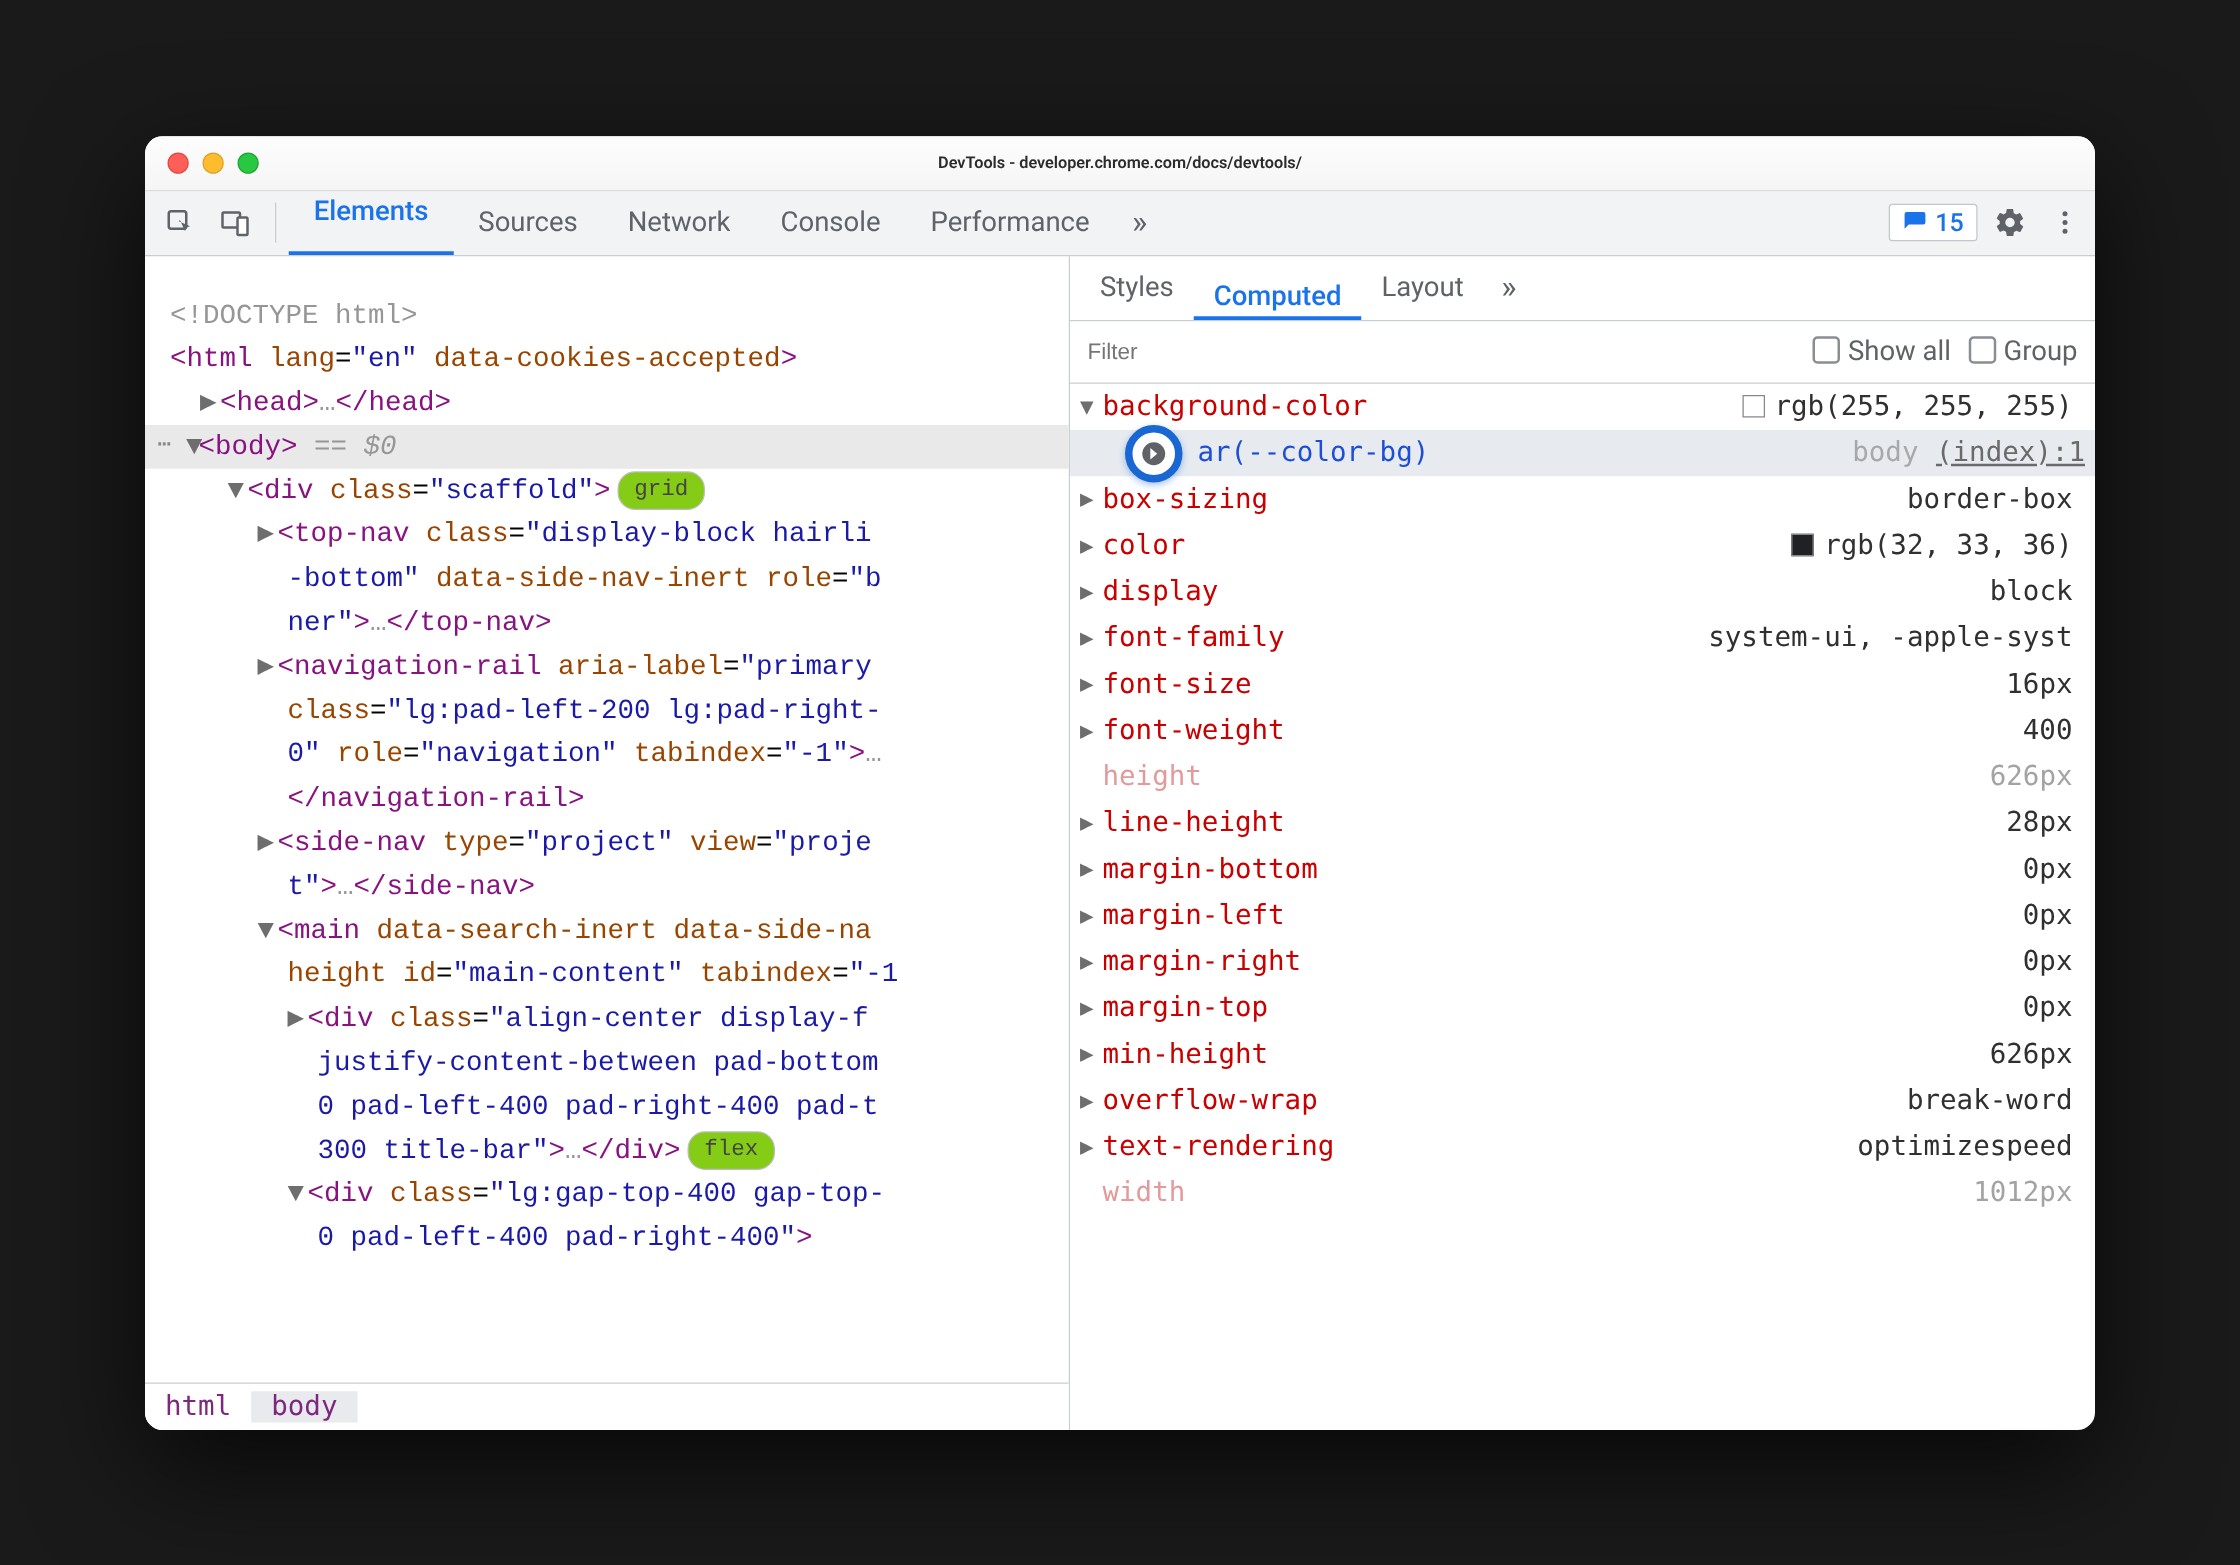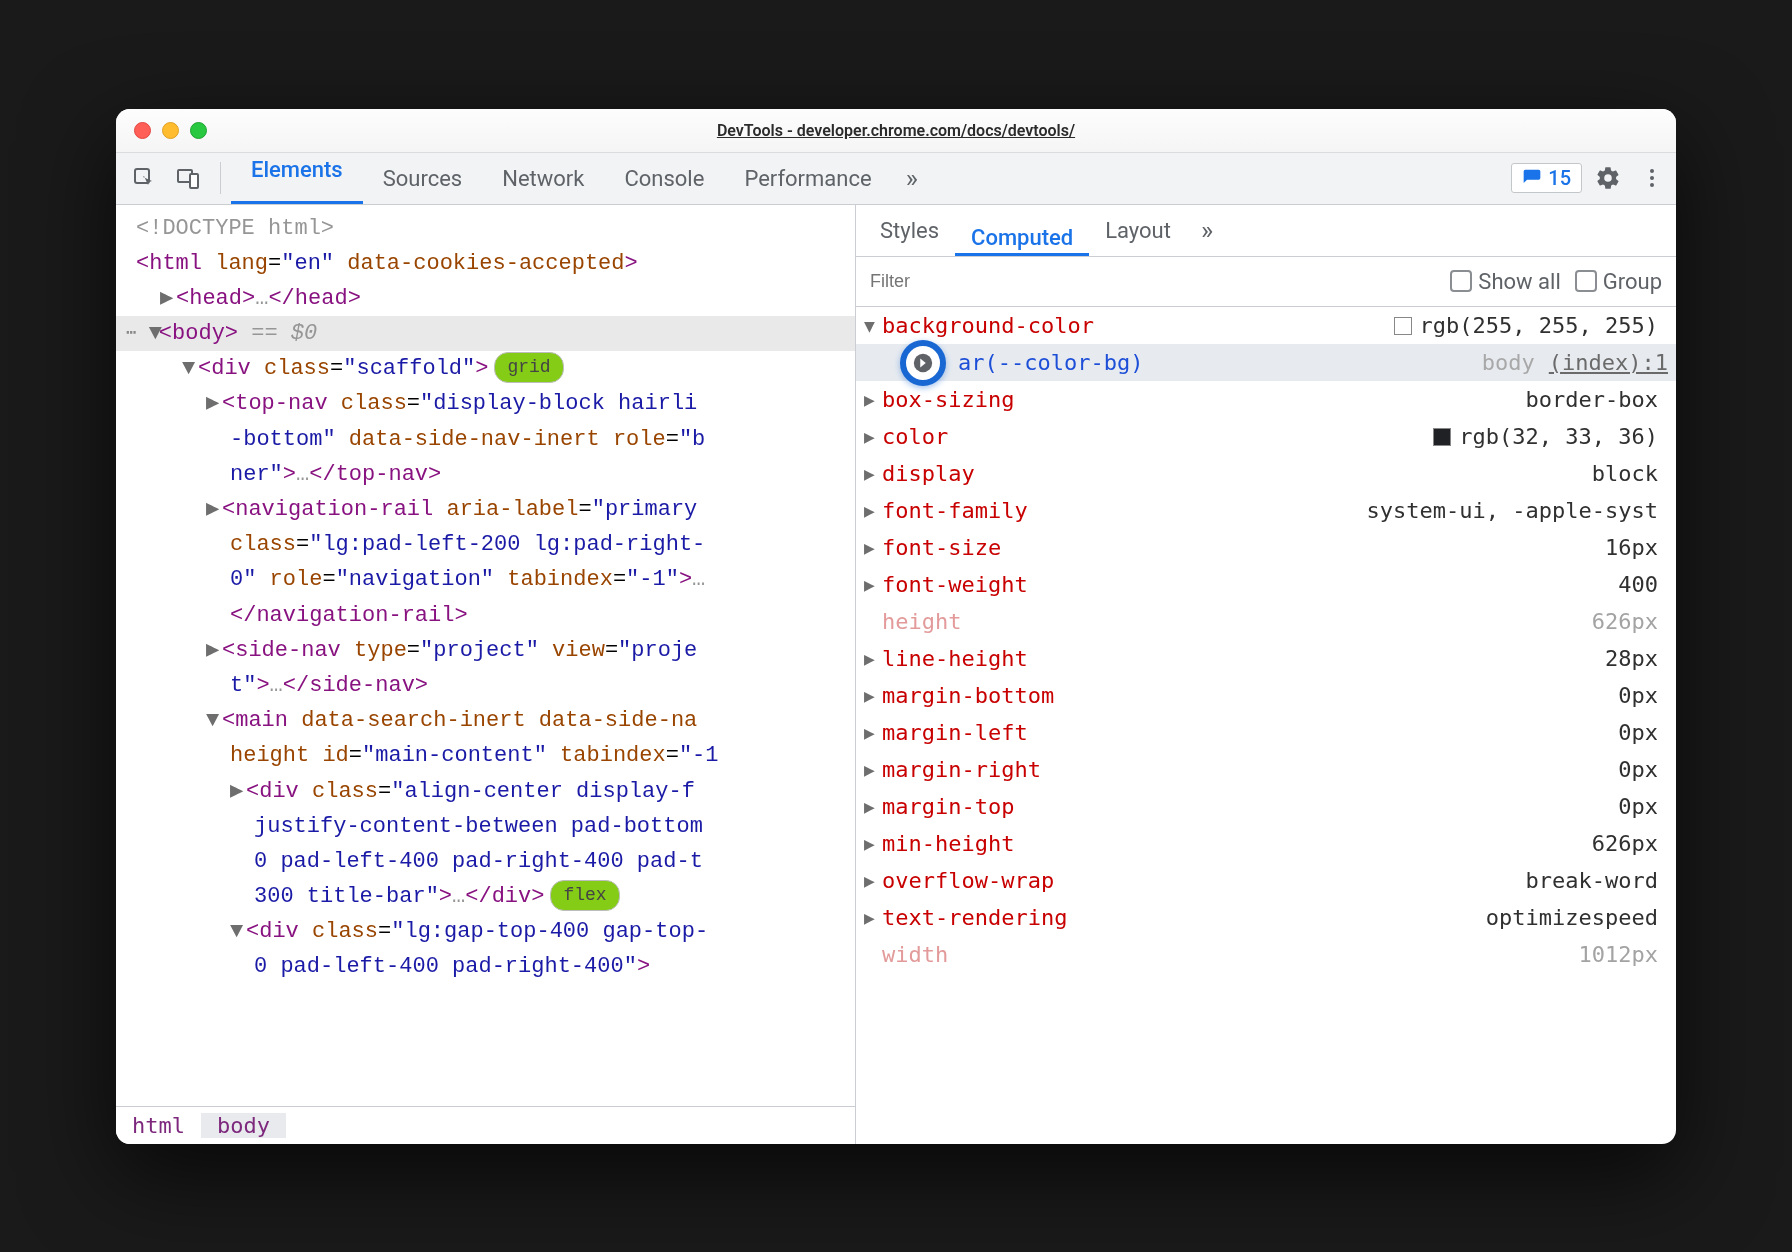--- a/index.html
+++ b/index.html
@@ -30,21 +30,21 @@
     align-items: center;
     padding: 0 16px;
     border-bottom: 1px solid #dcdcdc;
     position: relative;
   }
   .traffic { display:flex; gap:11px; position:absolute; left:18px; }
   .dot { width:17px; height:17px; border-radius:50%; }
   .dot.red { background:#ff5f57; border:1px solid #e24640; }
   .dot.yellow { background:#febc2e; border:1px solid #dfa022; }
   .dot.green { background:#28c840; border:1px solid #1fa332; }
-  .title-text { margin:0 auto; font-weight:600; font-size:16px; color:#2b2b2b;text-decoration:underline; }
+  .title-text { margin:0 auto; font-weight:600; font-size:13px; color:#2b2b2b; }
   
   .toolbar {
     height: 52px;
     background: #f1f3f4;
     display: flex;
     align-items: center;
     padding: 0 6px;
     border-bottom: 1px solid #cacdd1;
     font-size: 22px;
     color: #5f6368;
@@ -62,21 +62,21 @@
   .badge {
     display:flex; align-items:center; gap:6px;
     border:1px solid #c4c7c9; border-radius:3px;
     padding:2px 10px; font-size:20px; color:#1a73e8; font-weight:500;
     background:#fff;
   }
   .gear, .kebab { width:36px; height:36px; display:flex; align-items:center; justify-content:center; color:#5f6368; }
   
   .main { flex:1; display:flex; overflow:hidden; }
   .dom-panel { flex:1; border-right:1px solid #cacdd1; display:flex; flex-direction:column; overflow:hidden; font-family: Menlo, Monaco, "Courier New", monospace; font-size:22px; }
-  .dom-tree { flex:1; padding:6px 0 0 6px; line-height:1.6; overflow:hidden; }
+  .dom-tree { flex:1; padding:6px 0 0 6px; line-height:1.6; overflow:hidden;margin-top:24px; }
   .computed-panel { width:820px; display:flex; flex-direction:column; overflow:hidden; }
   
   .tag { color:#881280; }
   .attr-name { color:#994500; }
   .attr-value { color:#1a1aa6; }
   .punct { color:#881280; }
   .gray { color:#969696; }
   .dom-row { white-space: normal; padding-left:4px; }
   .indent-0 { padding-left:14px; }
   .indent-1 { padding-left:38px; }

